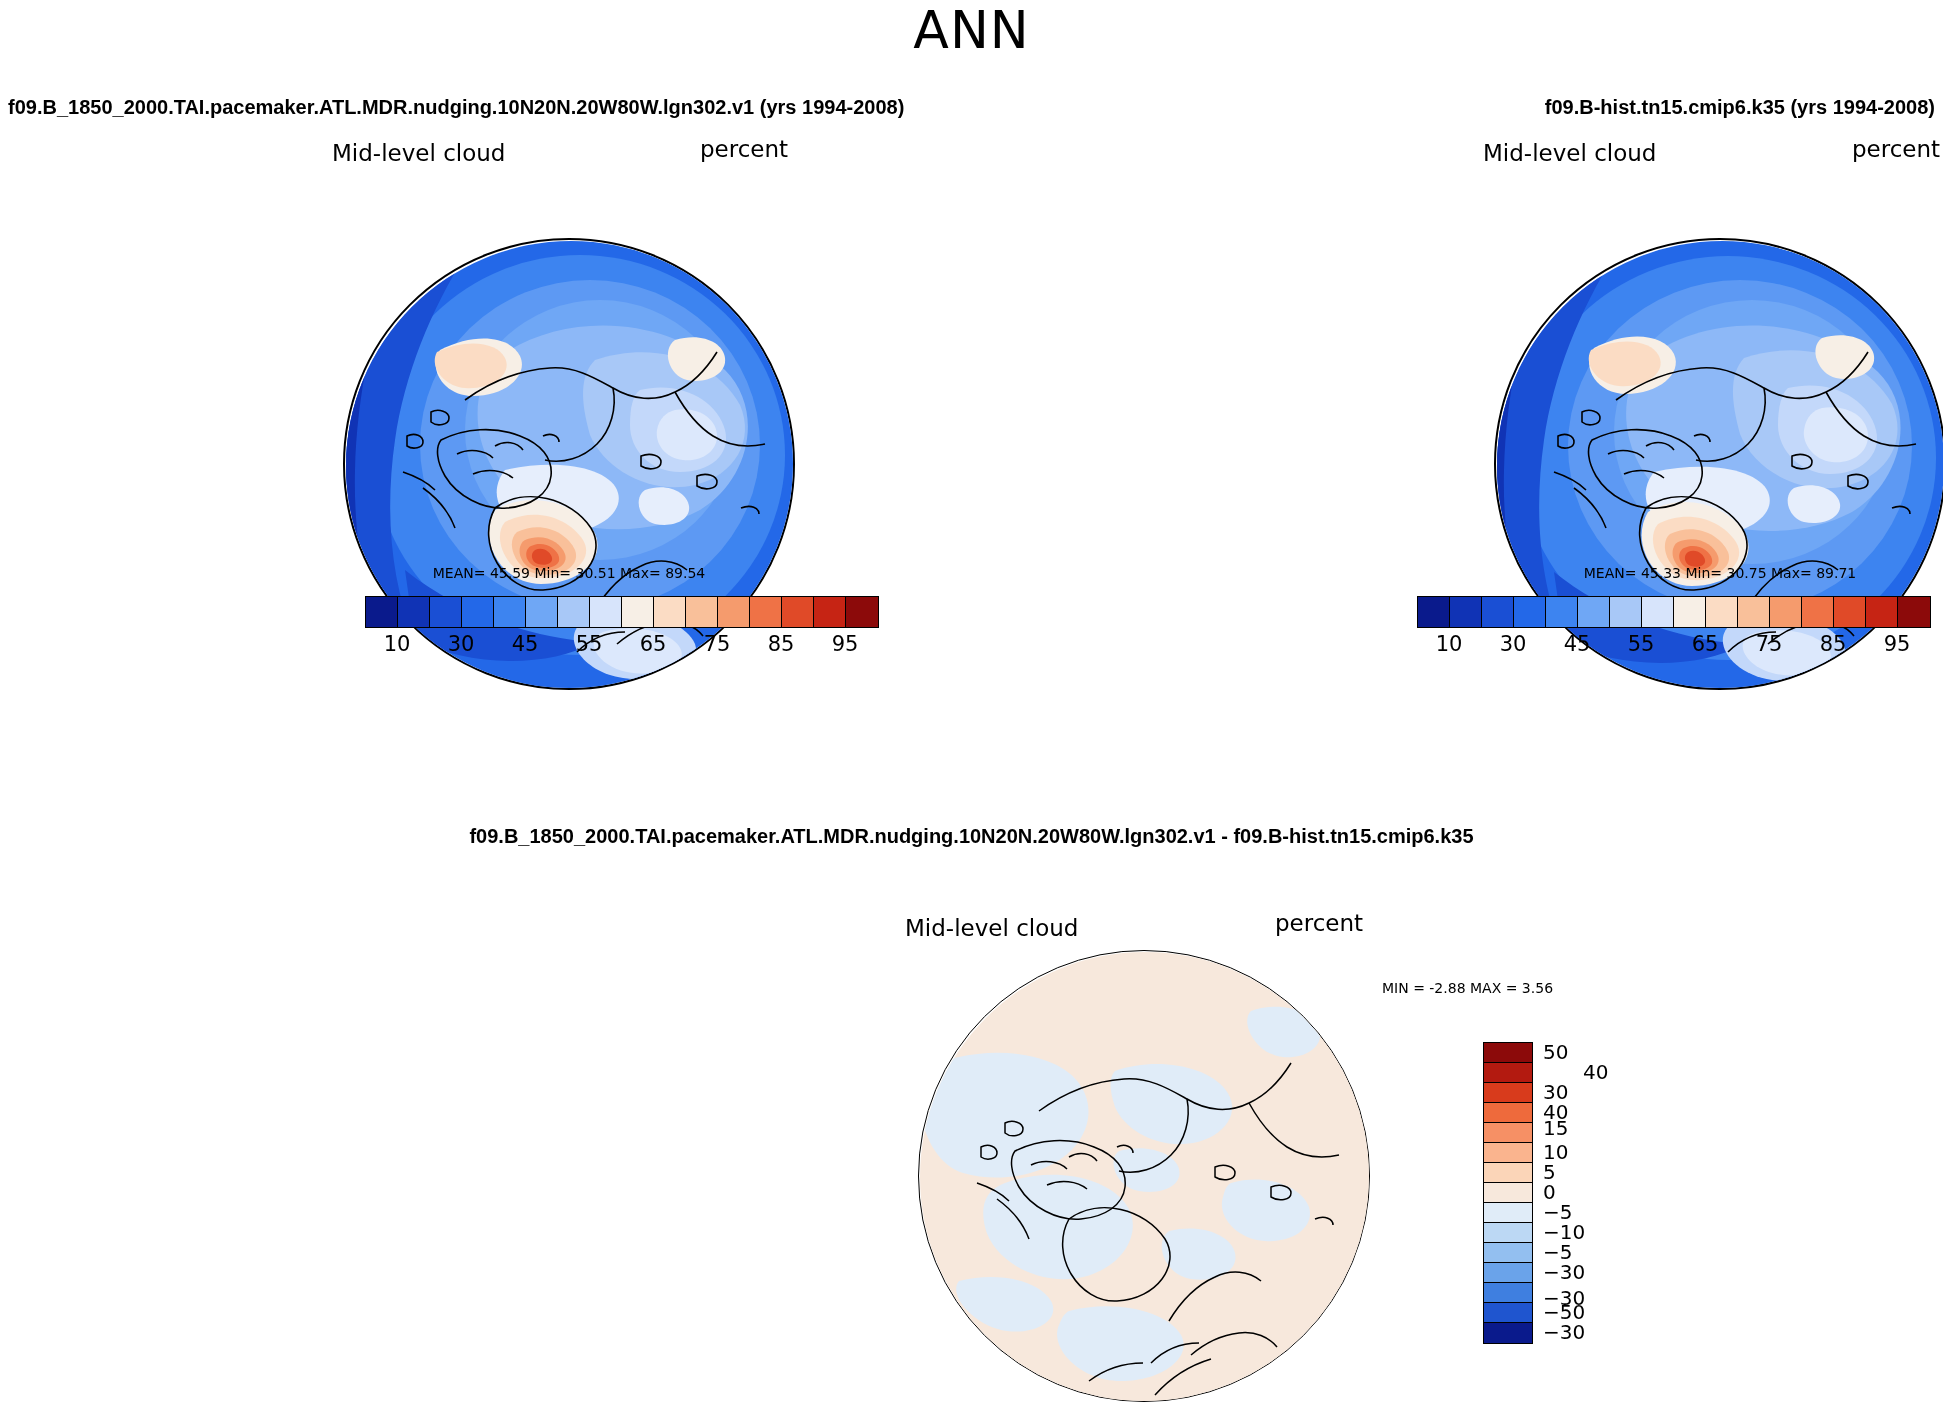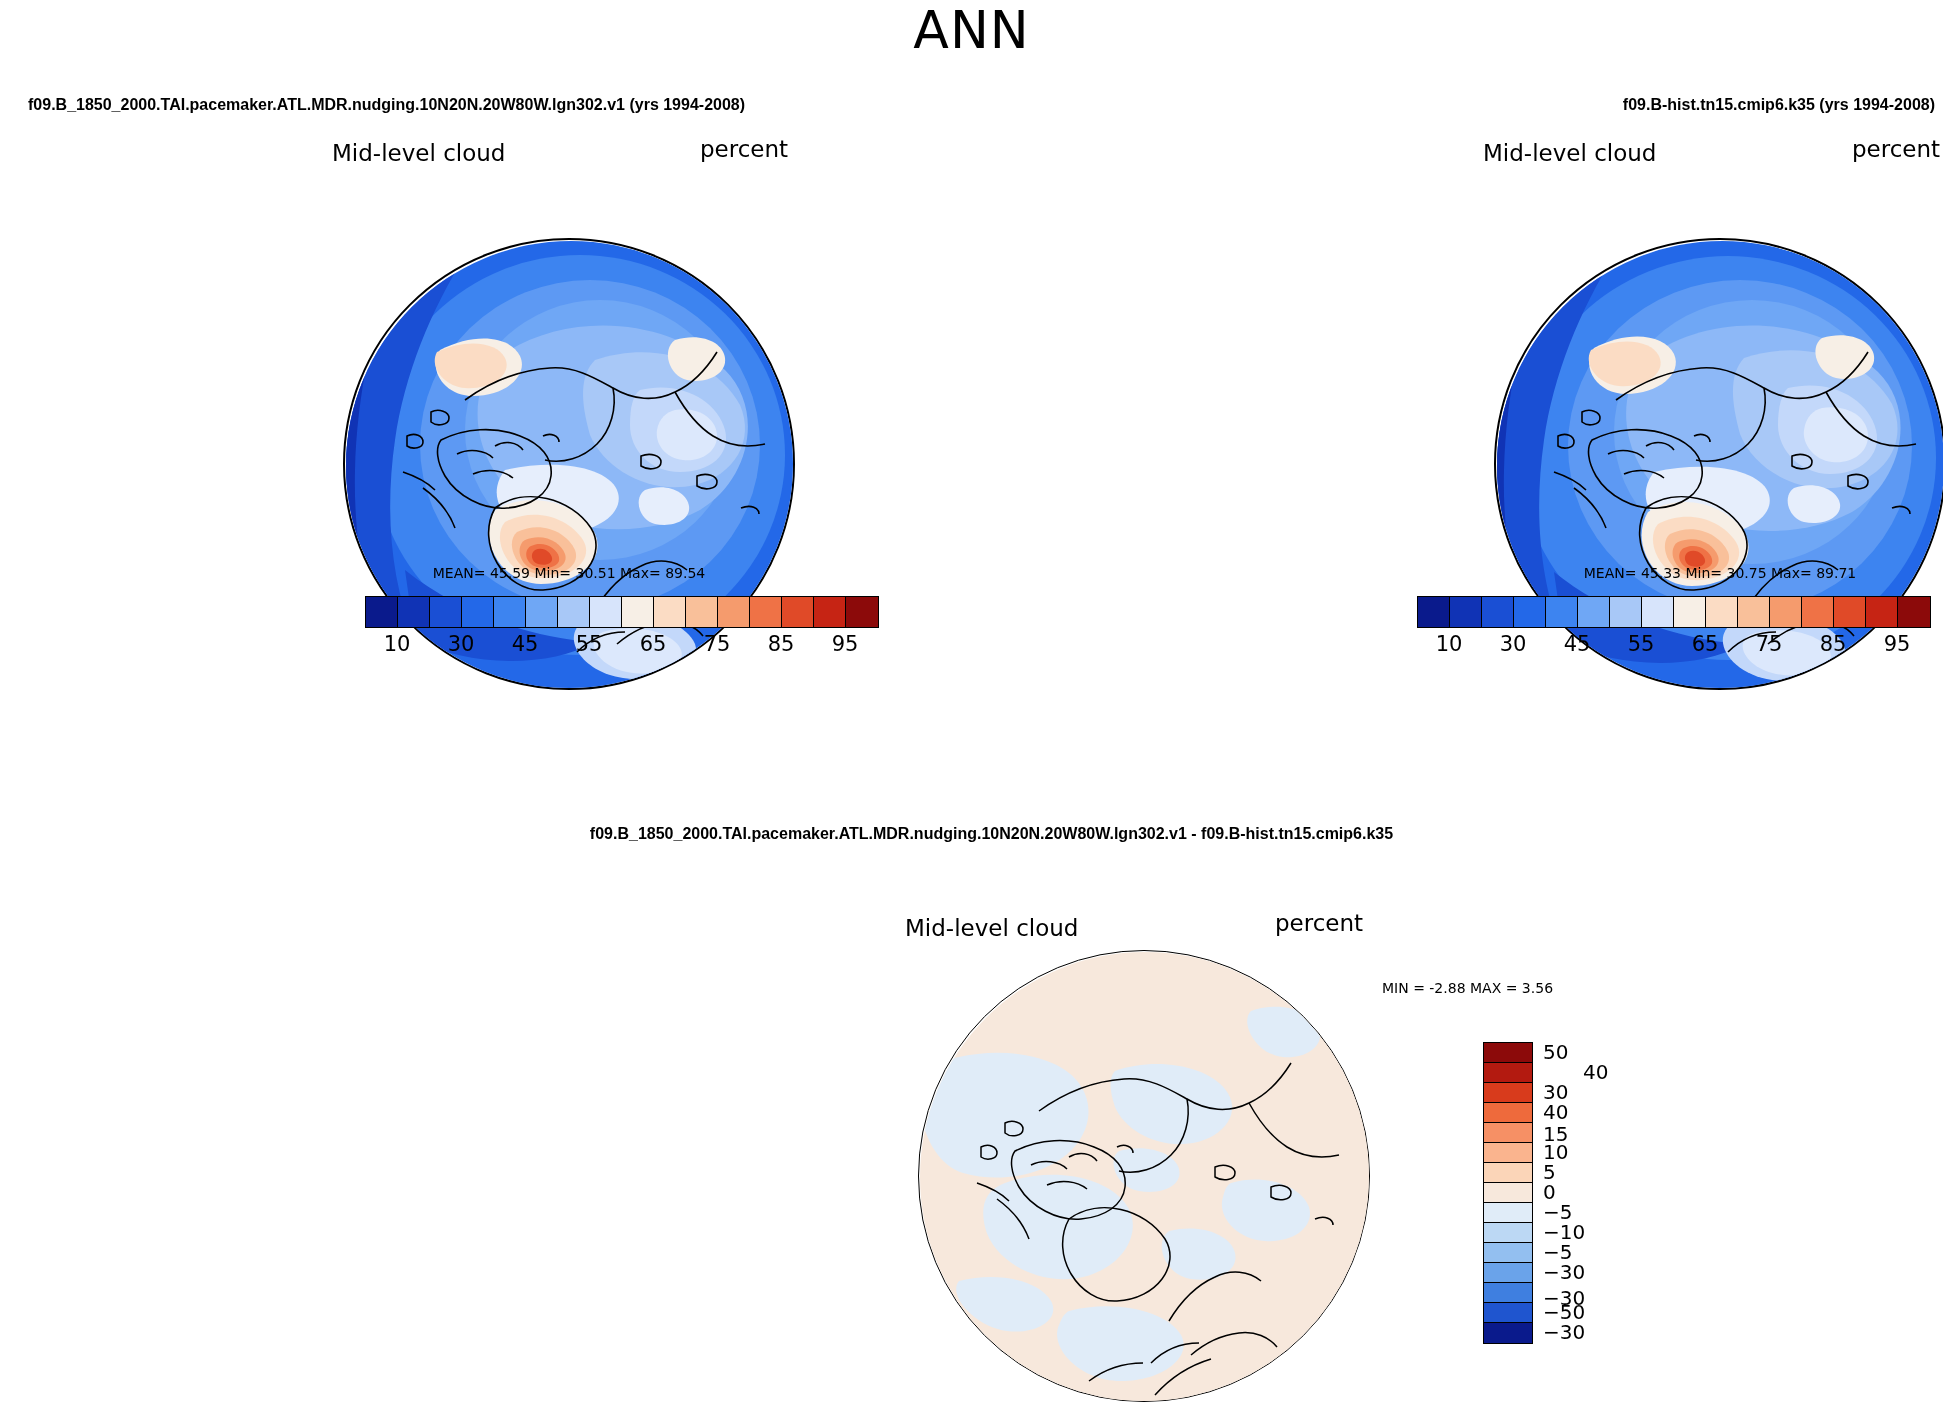--- a/index.html
+++ b/index.html
@@ -21,25 +21,24 @@
     left: 0;
     width: 100%;
     text-align: center;
     font-size: 52px;
     font-weight: 400;
     letter-spacing: 1px;
     font-family: "DejaVu Sans", sans-serif;
   }
   .panel-caption {
     position: absolute;
-    font-size: 16px;
+    font-size: 20px;
     font-weight: bold;
     font-family: "Liberation Sans", sans-serif;
     white-space: nowrap;
-    margin-left: 20px;
   }
   .caption-left  { top: 96px; left: 8px; }
   .caption-right { top: 96px; right: 8px; }
   .caption-diff {
     top: 825px;
     left: 0;
     width: 100%;
     text-align: center;
   }
   .var-label, .unit-label {
@@ -393,21 +392,21 @@
     <div class="cell" style="background: rgb(106, 163, 234);"></div>
     <div class="cell" style="background: rgb(63, 127, 224);"></div>
     <div class="cell" style="background: rgb(31, 85, 207);"></div>
     <div class="cell" style="background: rgb(10, 26, 140);"></div>
   </div>
 <div class="cbar-v-labels" id="cbarDLabels" style="top:1042px; left:1543px; width:90px; height:320px;">
     <span style="top: 10px;">50</span>
     <span style="top: 30px; margin-left: 40px;">40</span>
     <span style="top: 50px;">30</span>
     <span style="top: 70px;">40</span>
-    <span style="top: 92px;">15</span>
+    <span style="top: 86px;">15</span>
     <span style="top: 110px;">10</span>
     <span style="top: 130px;">5</span>
     <span style="top: 150px;">0</span>
     <span style="top: 170px;">−5</span>
     <span style="top: 190px;">−10</span>
     <span style="top: 210px;">−5</span>
     <span style="top: 230px;">−30</span>
     <span style="top: 256px;">−30</span>
     <span style="top: 270px;">−50</span>
     <span style="top: 290px;">−30</span>

